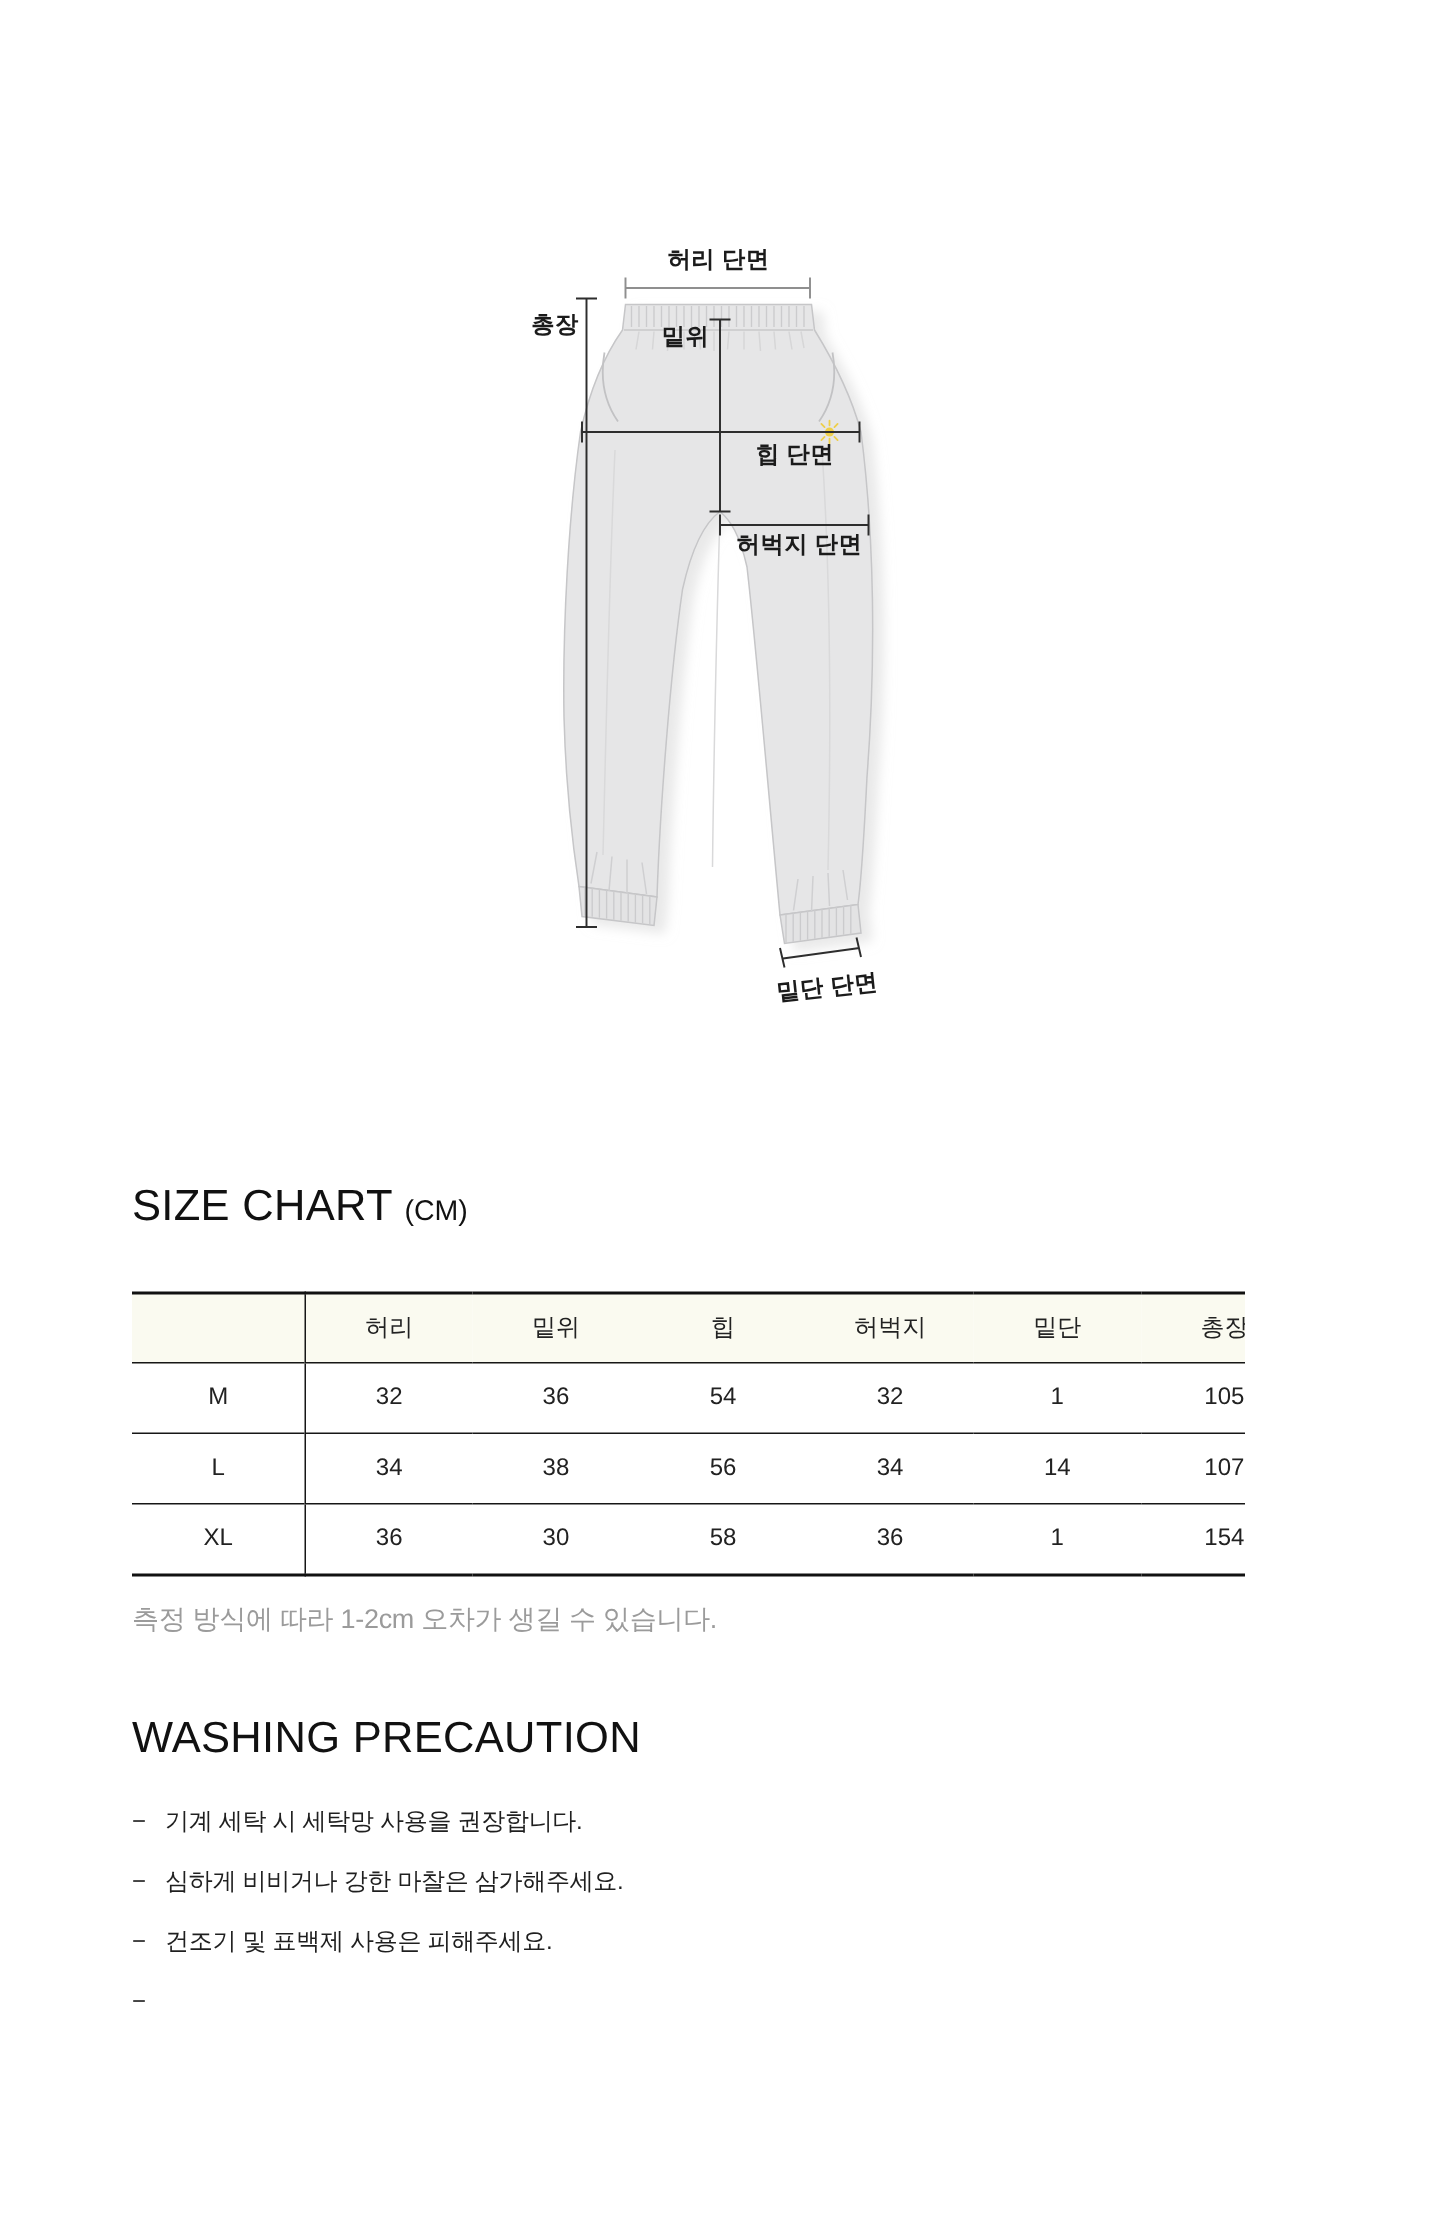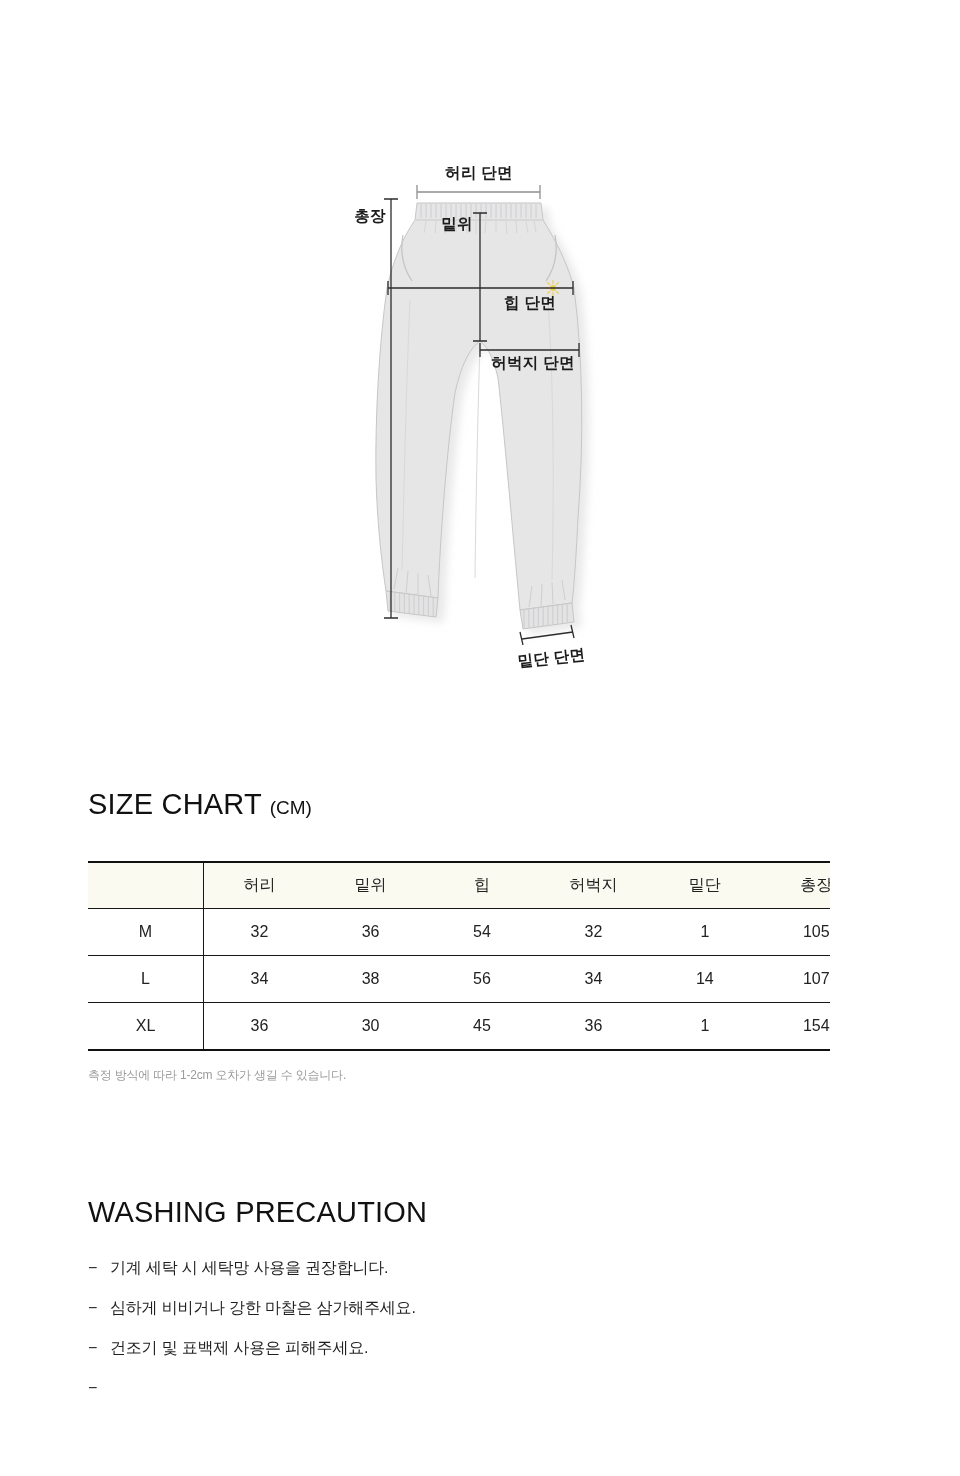--- a/index.html
+++ b/index.html
@@ -27,24 +27,24 @@
   }
   table.sizes th,table.sizes td{
     text-align:center;vertical-align:middle;font-size:16px;color:#222;font-weight:400;padding:0;
   }
   table.sizes thead th{height:45px;background:#fafaf0;font-weight:400;}
   table.sizes tbody td{height:46px;}
   table.sizes tbody tr{border-top:1.5px solid #161616;}
   table.sizes th:first-child,table.sizes td:first-child{
     width:115px;border-right:1.5px solid #161616;
   }
-  .tolerance-note{margin:16px 0 0 0;font-size:12px;color:#9b9b9b;letter-spacing:-0.2px;}
+  .tolerance-note{margin:16px 0 0 0;font-size:18px;color:#9b9b9b;letter-spacing:-0.2px;}
 
   
-  .washing{position:absolute;left:88px;top:1198px;width:784px;}
+  .washing{position:absolute;left:88px;top:1145px;width:784px;}
   .washing ul{list-style:none;margin:32px 0 0 0;padding:0;}
   .washing li{
     display:flex;align-items:baseline;margin-bottom:23px;
     font-size:16px;color:#1f1f1f;letter-spacing:-0.2px;line-height:17px;
   }
   .washing li .dash{width:22px;flex:0 0 22px;color:#2a2a2a;}
 </style>
 </head>
 <body>
 
@@ -162,21 +162,21 @@
           <td>38</td>
           <td>56</td>
           <td>34</td>
           <td>14</td>
           <td>107</td>
         </tr>
         <tr>
           <td>XL</td>
           <td>36</td>
           <td>30</td>
-          <td>45</td>
+          <td>58</td>
           <td>36</td>
           <td>1</td>
           <td>154</td>
         </tr>
       </tbody>
     </table>
 
     <p class="tolerance-note">측정 방식에 따라 1-2cm 오차가 생길 수 있습니다.</p>
   </section>
 

